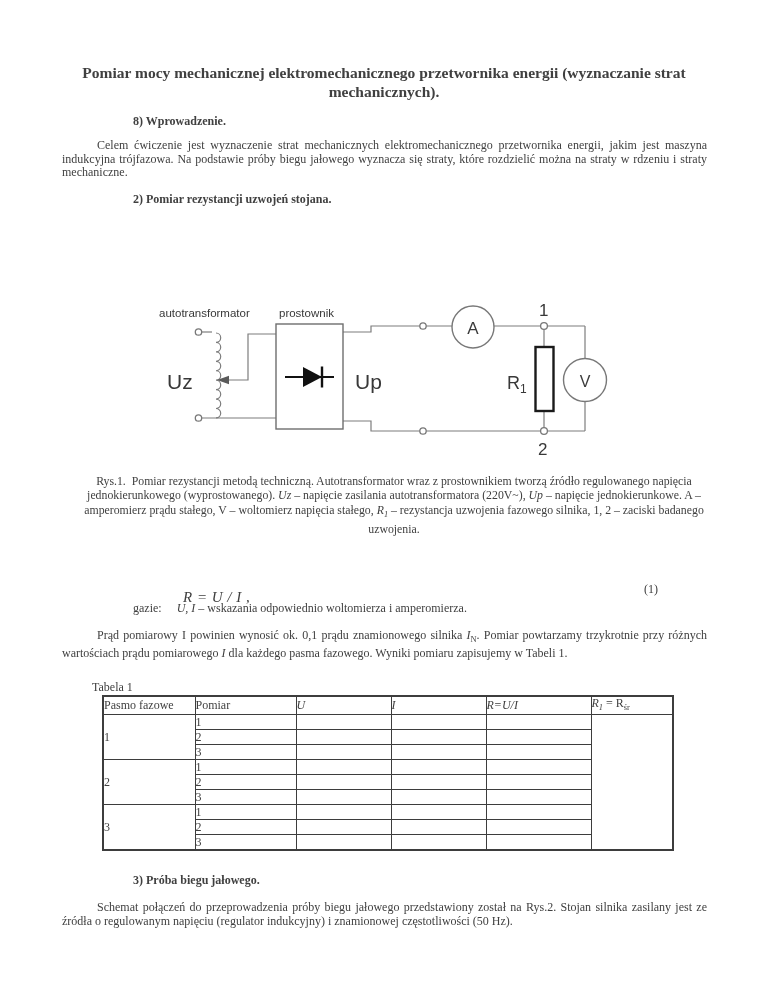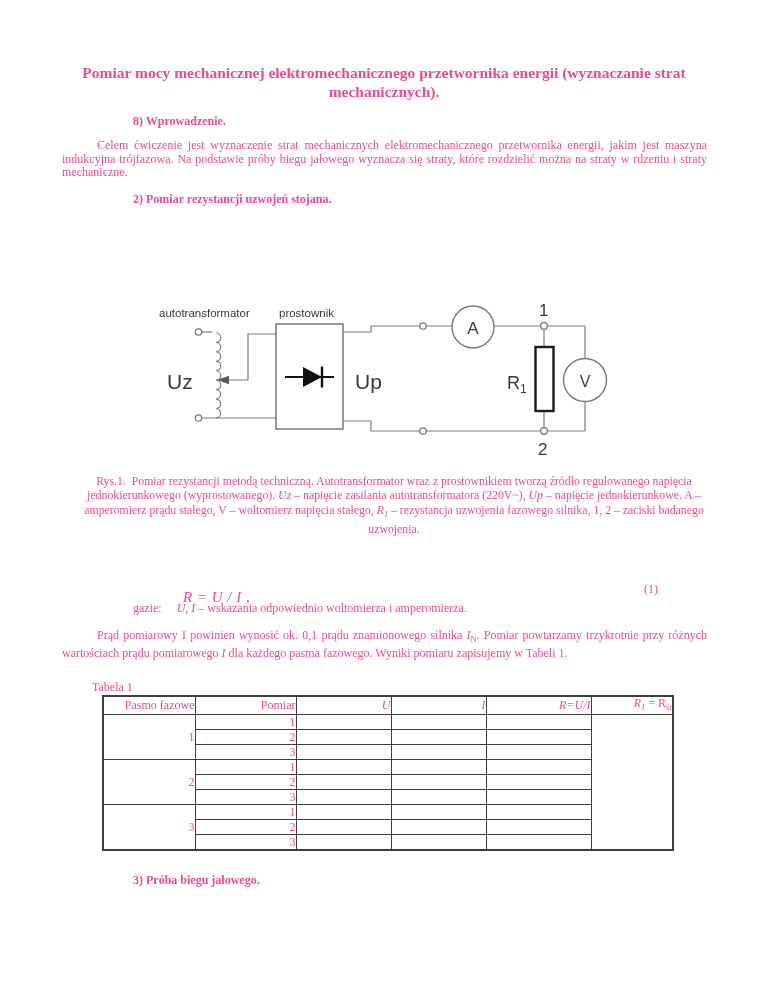--- a/index.html
+++ b/index.html
@@ -1,18 +1,18 @@
 <!DOCTYPE html>
 <html><head>
 <meta charset="utf-8">
 <style>
   html,body{margin:0;padding:0;background:#e8e8e8;}
   .page{
     position:relative;width:768px;height:994px;background:#ffffff;
-    font-family:"Liberation Serif", serif;color:#ec4899;overflow:hidden;
+    font-family:"Liberation Serif", serif;color:#404040;overflow:hidden;
     margin:0 auto;
   }
   .abs{position:absolute;}
   .title{
     left:62px;top:63px;width:644px;text-align:center;
     font-weight:bold;font-size:15.5px;line-height:19px;
   }
   .heading{font-weight:bold;font-size:12px;white-space:nowrap;}
   .h1{left:133px;top:114px;}
   .h2{left:133px;top:192px;}
@@ -39,21 +39,21 @@
     margin-top:10px;
   }
   .eqnum{position:absolute;right:48px;top:3px;font-size:12px;}
   .where{left:133px;top:601px;font-size:12px;}
   .tlabel{left:92px;top:680px;font-size:12px;}
   table.meas{
     position:absolute;left:102px;top:695px;width:570px;
     border-collapse:collapse;font-size:12px;table-layout:fixed;
   }
   table.meas th,table.meas td{
-    border:1px solid #3d3d3d;padding:0;text-align:right;
+    border:1px solid #3d3d3d;padding:0;text-align:left;
     font-weight:normal;height:14px;line-height:13px;margin-left:28px;
   }
   table.meas{border:2px solid #3d3d3d;}
   table.meas th{height:15px;}
   .ital{font-style:italic;}
   sub{font-size:70%;}
   .c1{width:92px}.c2{width:101px}.c3{width:95px}.c4{width:95px}.c5{width:105px}.c6{width:82px}
 </style>
 </head>
 <body>
@@ -213,14 +213,15 @@
       <td>3</td>
       <td></td>
       <td></td>
       <td></td>
     </tr>
   </tbody>
     </table>
 
   <div class="abs heading h3">3) Próba biegu jałowego.</div>
 
+  <div class="abs para p5">Schemat połączeń do przeprowadzenia próby biegu jałowego przedstawiony został na Rys.2. Stojan silnika zasilany jest ze źródła o regulowanym napięciu (regulator indukcyjny) i znamionowej częstotliwości (50 Hz).</div>
 
 </div>
 
 </body></html>

